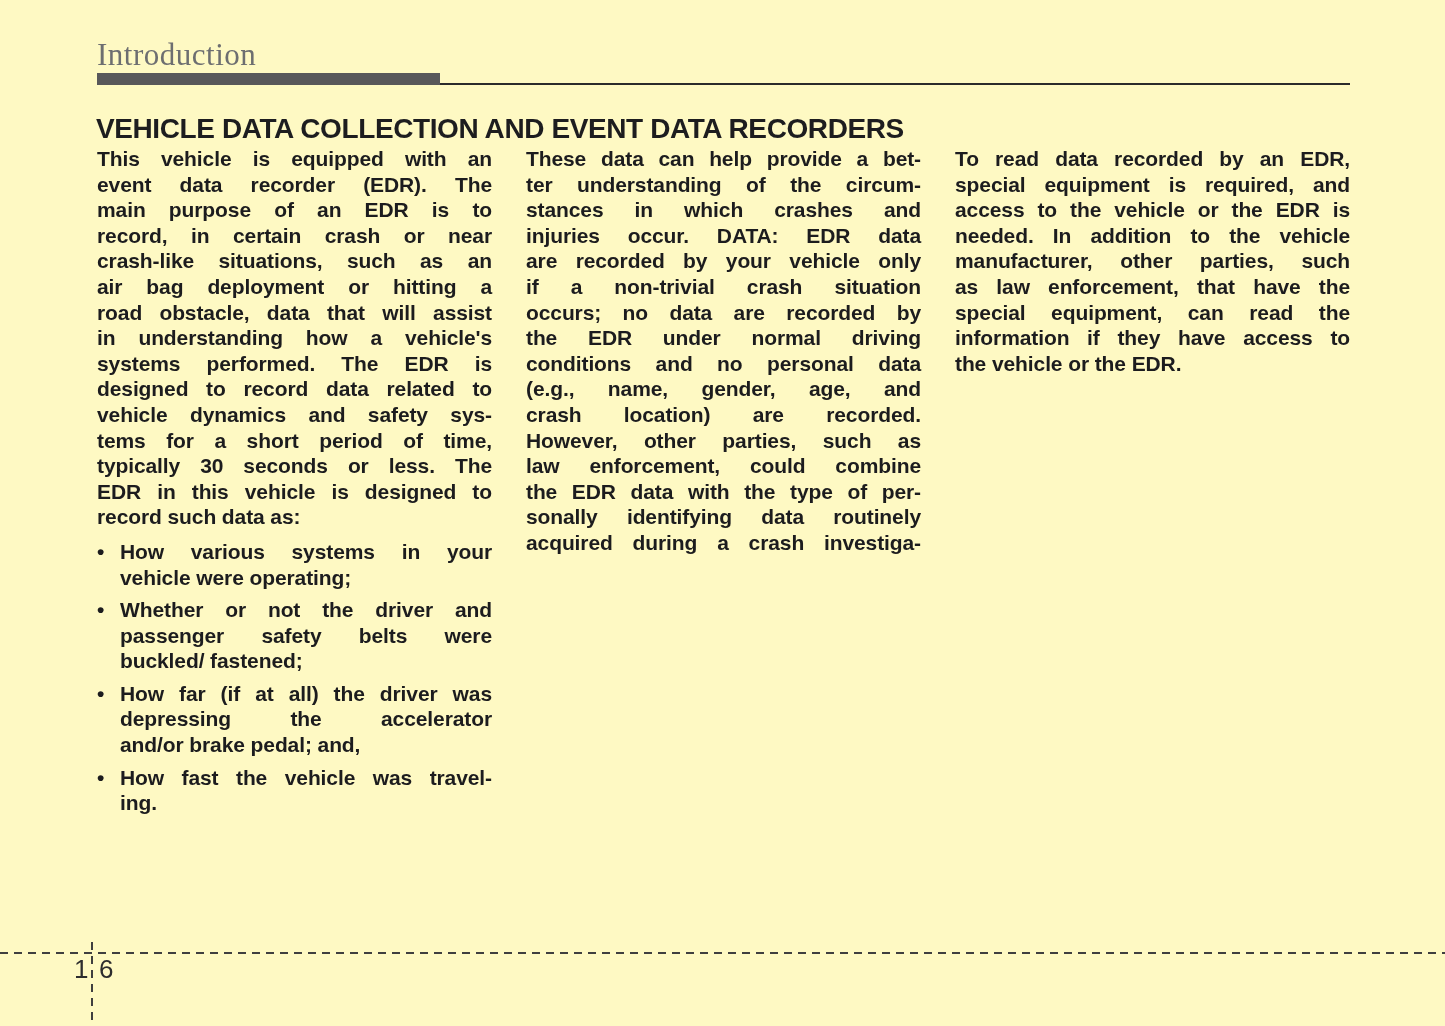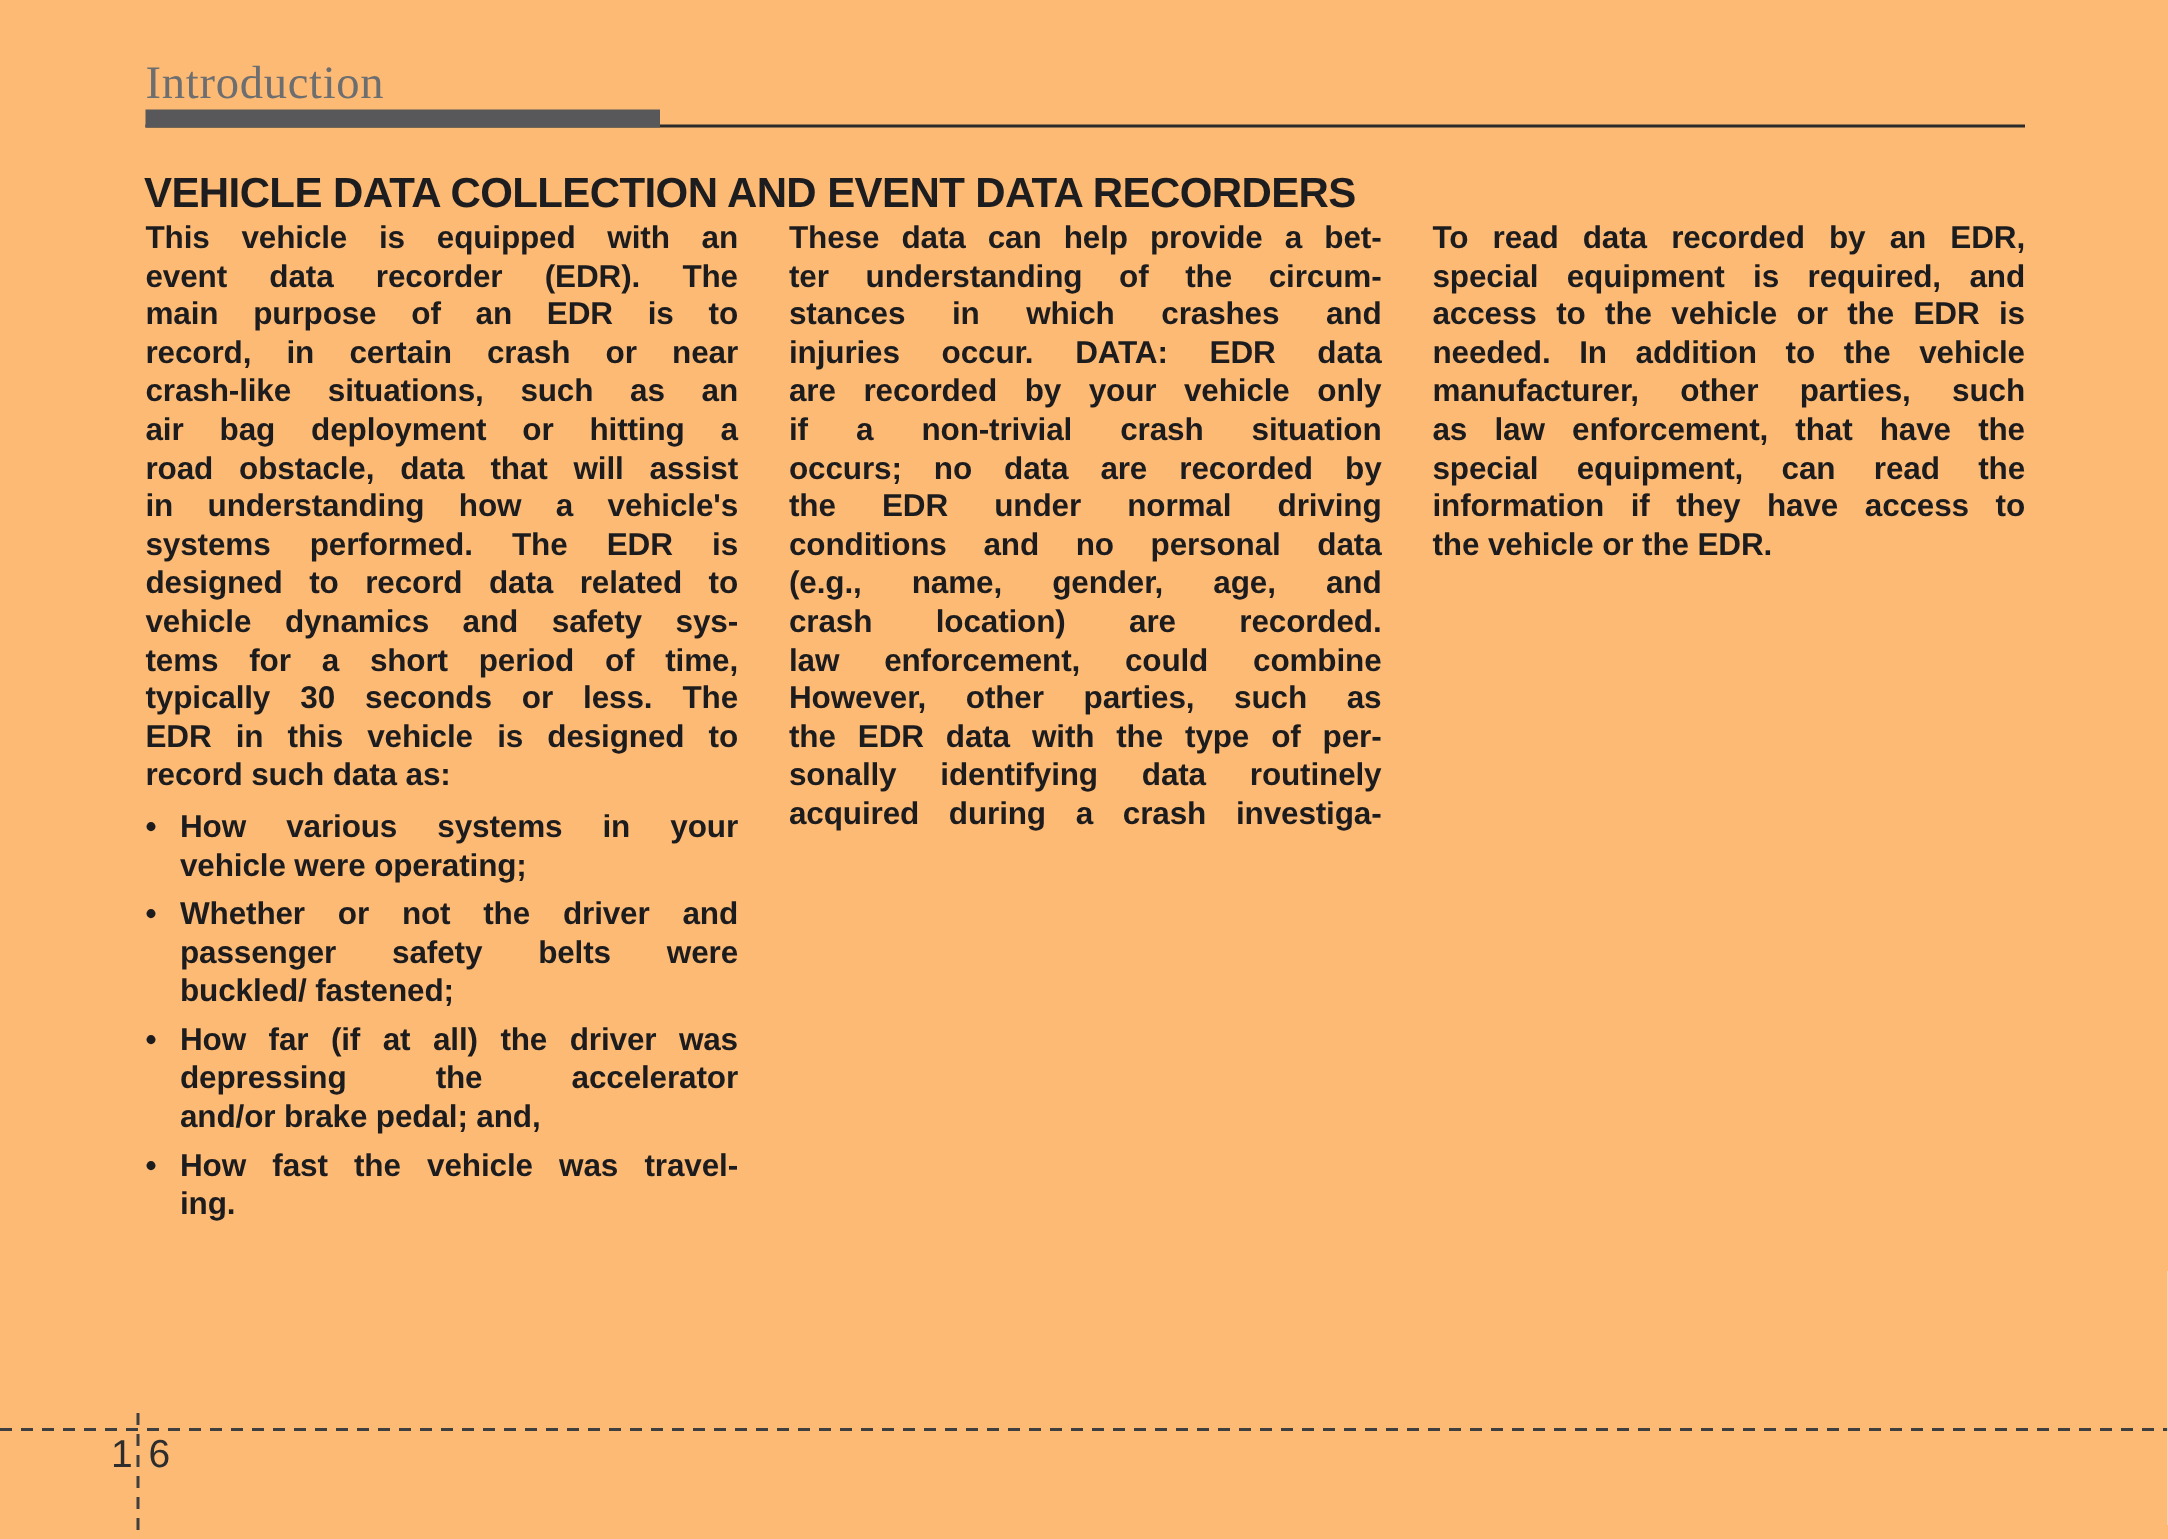--- a/index.html
+++ b/index.html
@@ -1,20 +1,20 @@
 <!DOCTYPE html>
 <html><head>
 <meta charset="utf-8">
 <style>
   html, body { margin: 0; padding: 0; background: #e8e8e8; }
   .page {
     position: relative;
     width: 1445px;
     height: 1026px;
-    background: #fdba74;
+    background: #fef9c3;
     overflow: hidden;
     font-family: "Liberation Sans", sans-serif;
   }
 
   
   .section-label {
     position: absolute;
     left: 97px;
     top: 38px;
     font-family: "Liberation Serif", serif;
@@ -181,22 +181,22 @@
         <div class="line">ter understanding of the circum-</div>
         <div class="line">stances in which crashes and</div>
         <div class="line">injuries occur. DATA: EDR data</div>
         <div class="line">are recorded by your vehicle only</div>
         <div class="line">if a non-trivial crash situation</div>
         <div class="line">occurs; no data are recorded by</div>
         <div class="line">the EDR under normal driving</div>
         <div class="line">conditions and no personal data</div>
         <div class="line">(e.g., name, gender, age, and</div>
         <div class="line">crash location) are recorded.</div>
+        <div class="line">However, other parties, such as</div>
         <div class="line">law enforcement, could combine</div>
-        <div class="line">However, other parties, such as</div>
         <div class="line">the EDR data with the type of per-</div>
         <div class="line">sonally identifying data routinely</div>
         <div class="line">acquired during a crash investiga-</div>
       </div>
     </div>
   <div class="col col-3">
       <div class="para">
         <div class="line">To read data recorded by an EDR,</div>
         <div class="line">special equipment is required, and</div>
         <div class="line">access to the vehicle or the EDR is</div>

